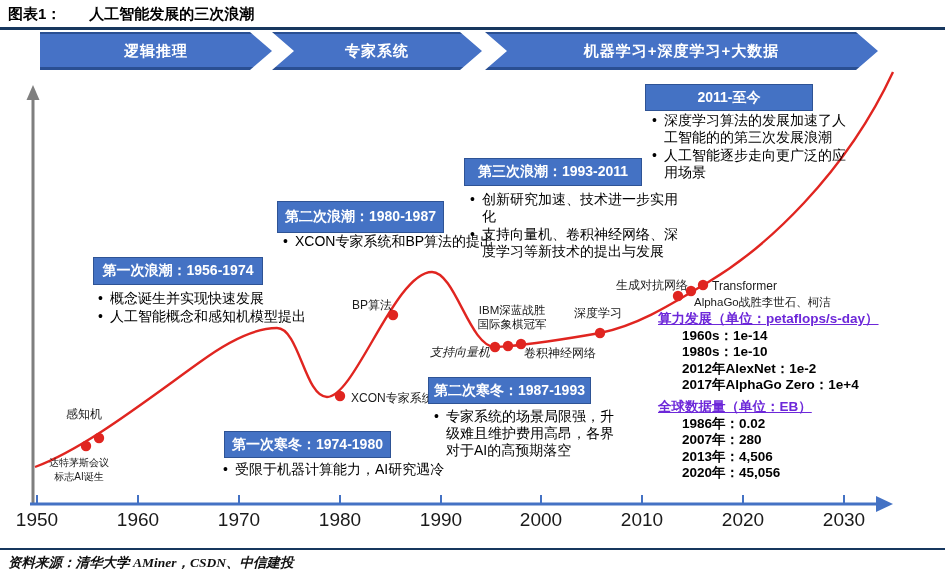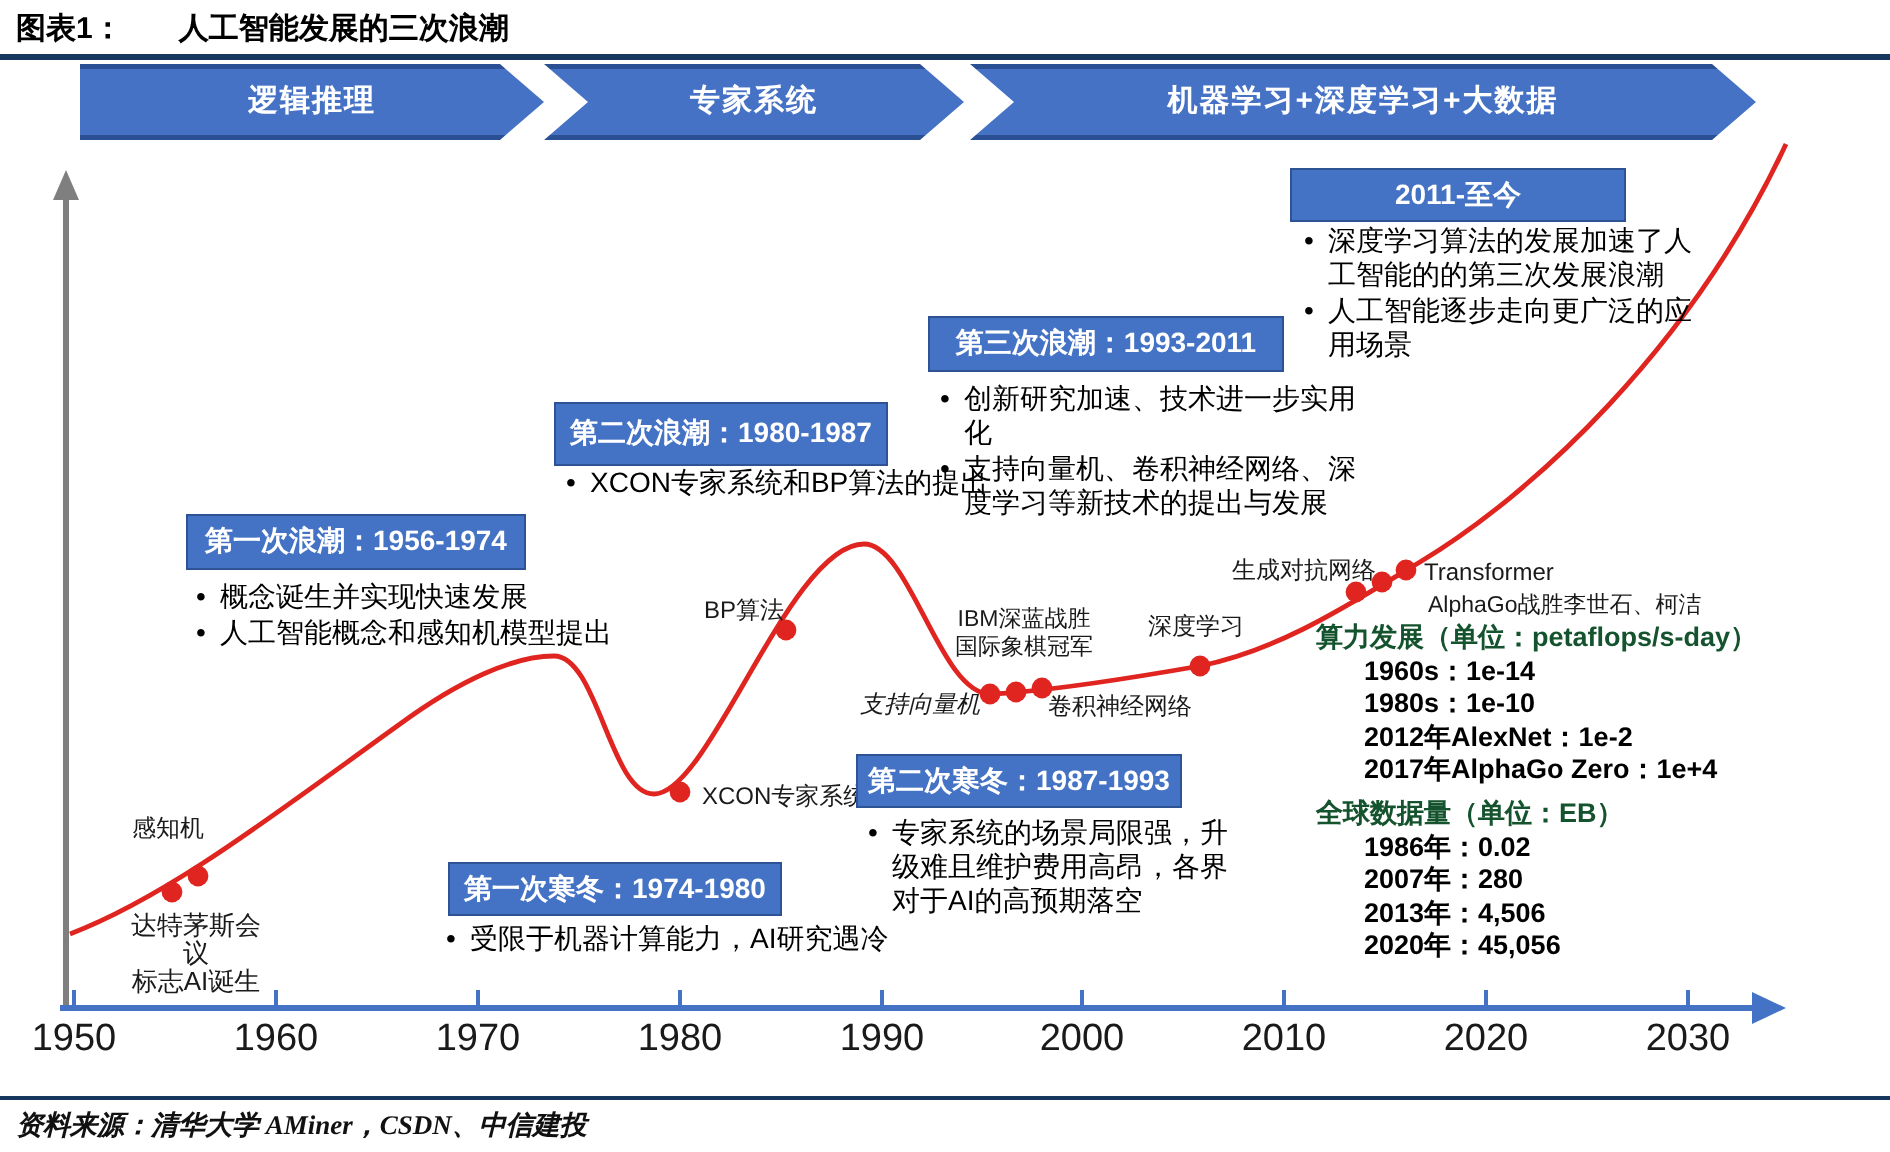--- a/index.html
+++ b/index.html
@@ -24,21 +24,21 @@
   .tbox{position:absolute;z-index:3;background:#4472C4;border:1.5px solid #2E5395;box-sizing:border-box;
         color:#fff;font-size:14px;font-weight:bold;text-align:center;display:flex;align-items:center;justify-content:center;}
   .bullets{position:absolute;z-index:3;font-size:14px;line-height:17px;color:#000;}
   .b-line{position:relative;padding-left:14px;margin-bottom:1px;}
   .b-line::before{content:"\2022";position:absolute;left:2px;top:0;}
   
   .curve-label{position:absolute;z-index:2;font-size:12px;color:#1a1a1a;white-space:pre-line;}
   .cl-center{text-align:center;}
   
   .red-block{position:absolute;z-index:3;font-size:13.5px;font-weight:bold;line-height:16.5px;}
-  .red-heading{color:#14532d;}
+  .red-heading{color:#6d28d9;text-decoration:underline;}
   .red-entry{color:#000;margin-left:24px;}
   
   .x-label{position:absolute;z-index:2;top:509px;width:56px;text-align:center;font-size:19px;color:#1a1a1a;}
 </style>
 </head>
 <body>
 
 <div id="stage">
 
   <div class="fig-title-row">
@@ -131,32 +131,32 @@
   </div>
 
   <div class="tbox" style="left:224px;top:431px;width:167px;height:27px;">
     <span>第一次寒冬：1974-1980</span>
   </div>
   <div class="bullets" style="left:221px;top:461px;width:230px;">
     <div class="b-line">受限于机器计算能力，AI研究遇冷</div>
   </div>
 
   <div class="curve-label" style="left:66px;top:406px;">感知机</div>
-  <div class="curve-label cl-center" style="left:62px;top:456px;width:72px;font-size:13px;line-height:14px;">达特茅斯会议
+  <div class="curve-label cl-center" style="left:43px;top:456px;width:72px;font-size:10px;line-height:14px;">达特茅斯会议
 标志AI诞生</div>
   <div class="curve-label" style="left:351px;top:390px;">XCON专家系统</div>
   <div class="curve-label" style="left:352px;top:297px;">BP算法</div>
   <div class="curve-label" style="left:430px;top:344px;font-style:italic;">支持向量机</div>
   <div class="curve-label cl-center" style="left:476px;top:304px;width:72px;font-size:11.5px;line-height:13.5px;">IBM深蓝战胜
 国际象棋冠军</div>
   <div class="curve-label" style="left:524px;top:345px;">卷积神经网络</div>
   <div class="curve-label" style="left:574px;top:305px;">深度学习</div>
   <div class="curve-label" style="left:616px;top:277px;">生成对抗网络</div>
   <div class="curve-label" style="left:712px;top:279px;">Transformer</div>
-  <div class="curve-label" style="left:694px;top:295px;font-size:11.5px;margin-left:20px;">AlphaGo战胜李世石、柯洁</div>
+  <div class="curve-label" style="left:694px;top:295px;font-size:11.5px;">AlphaGo战胜李世石、柯洁</div>
 
   <div class="red-block" style="left:658px;top:311px;width:280px;">
     <div class="red-heading">算力发展（单位：petaflops/s-day）</div>
     <div class="red-entry">1960s：1e-14</div>
     <div class="red-entry">1980s：1e-10</div>
     <div class="red-entry">2012年AlexNet：1e-2</div>
     <div class="red-entry">2017年AlphaGo Zero：1e+4</div>
   </div>
   <div class="red-block" style="left:658px;top:399px;width:280px;">
     <div class="red-heading">全球数据量（单位：EB）</div>

